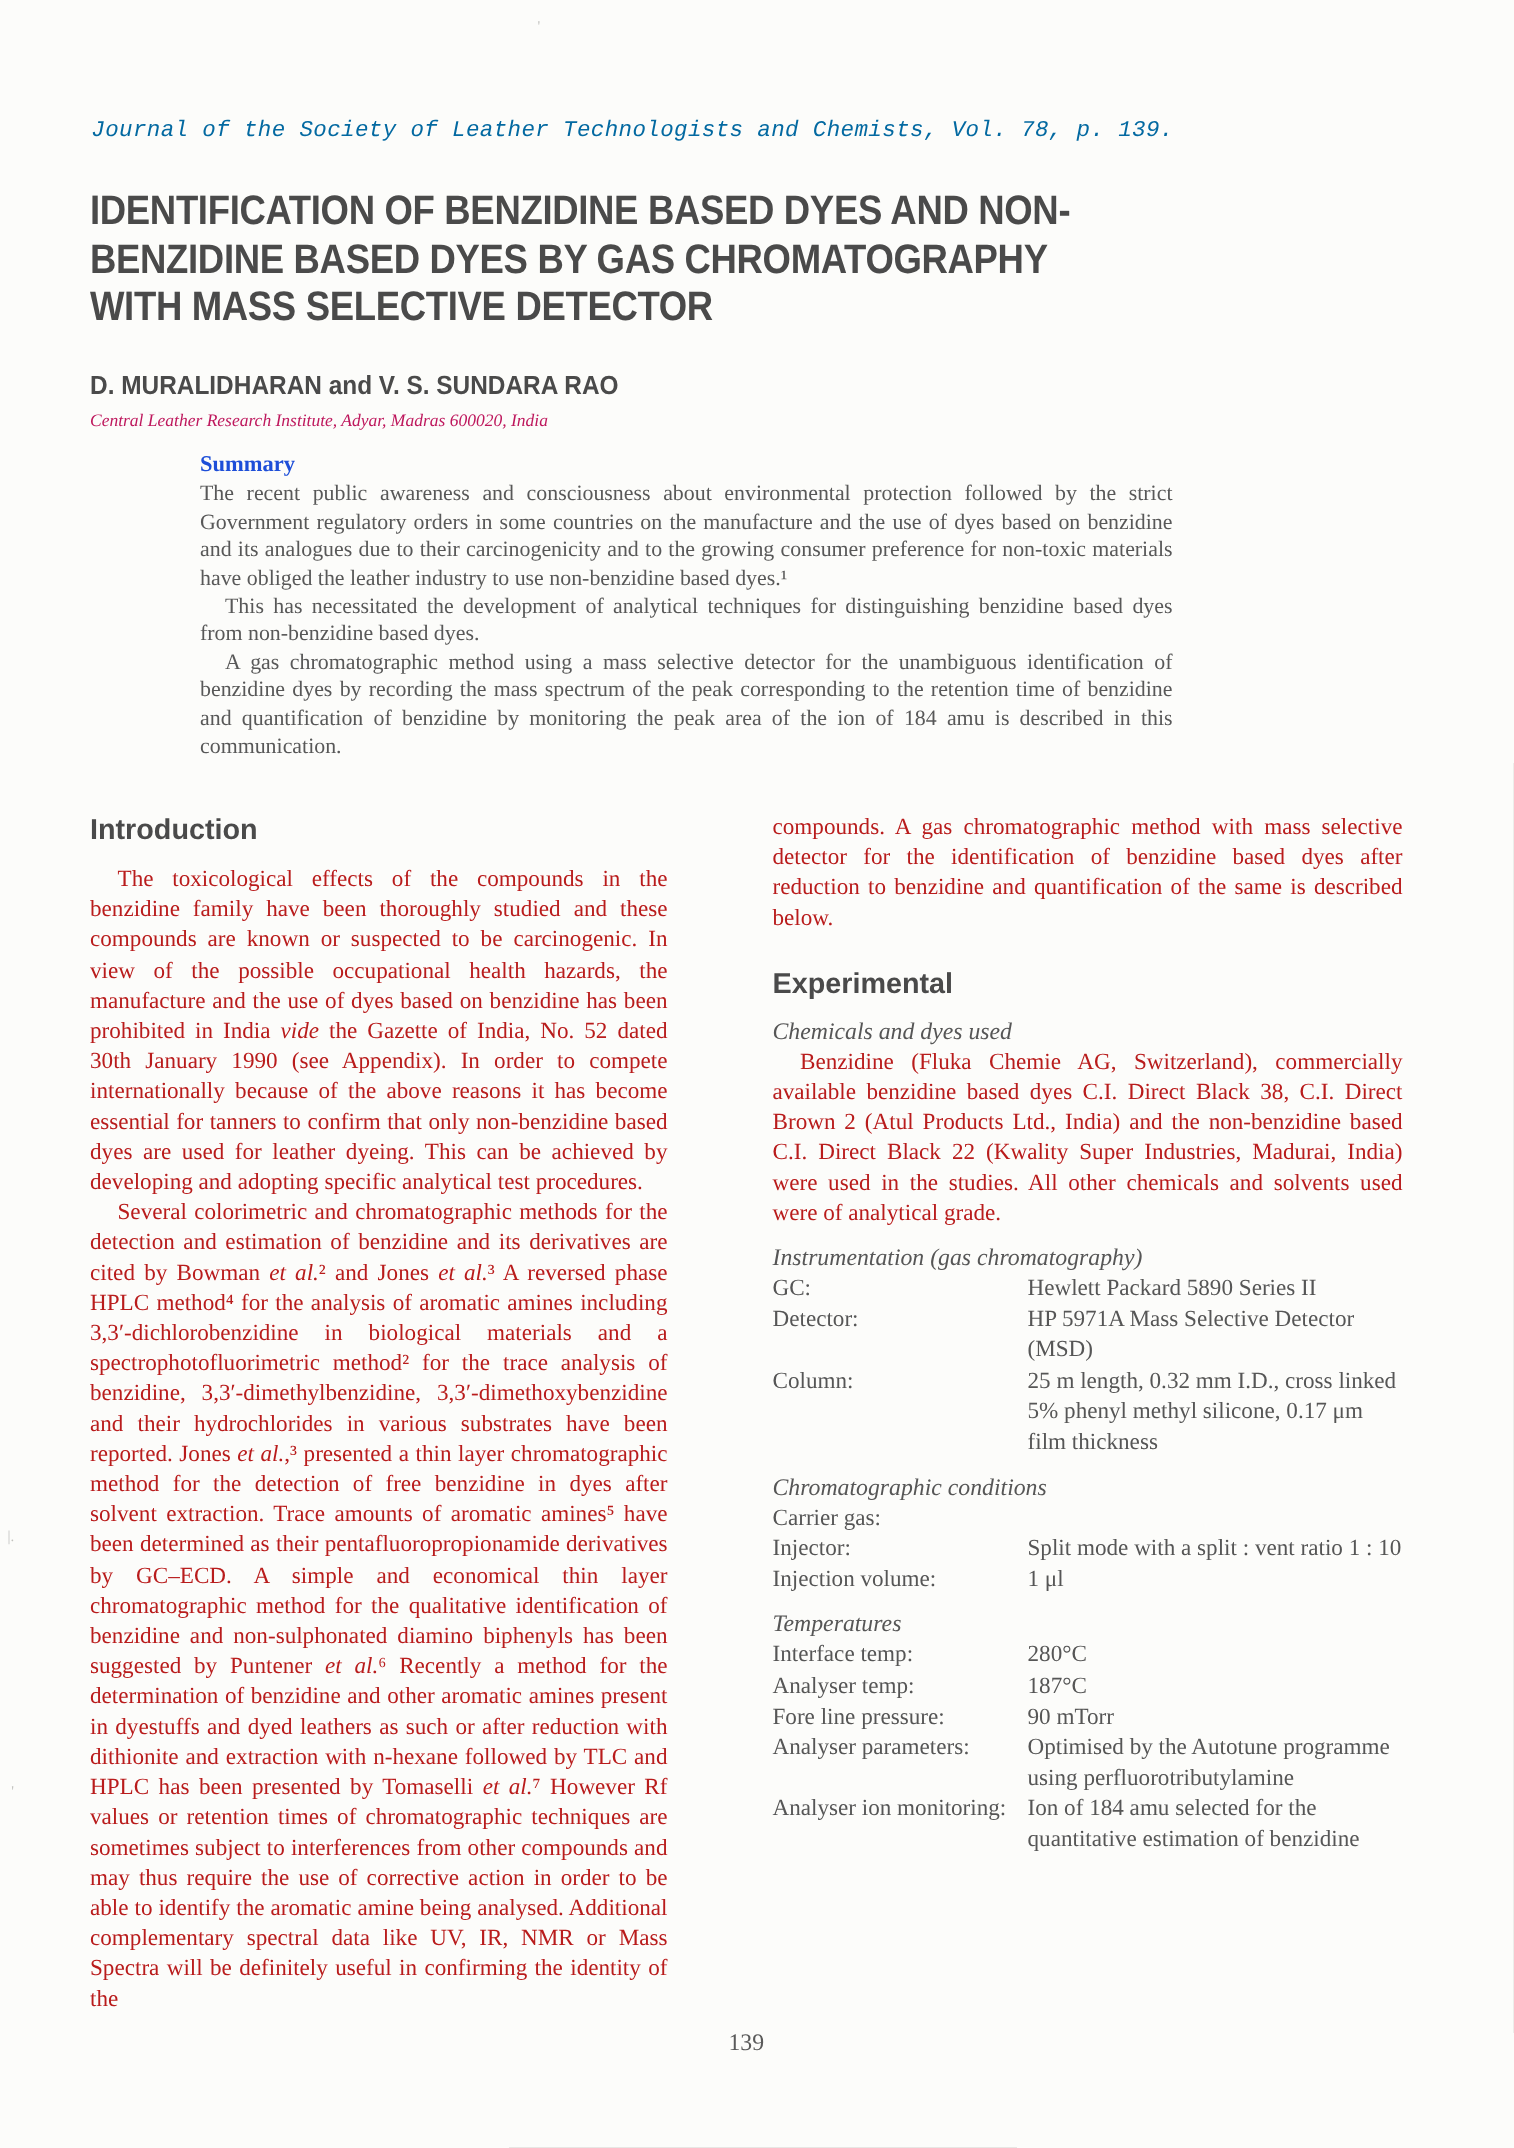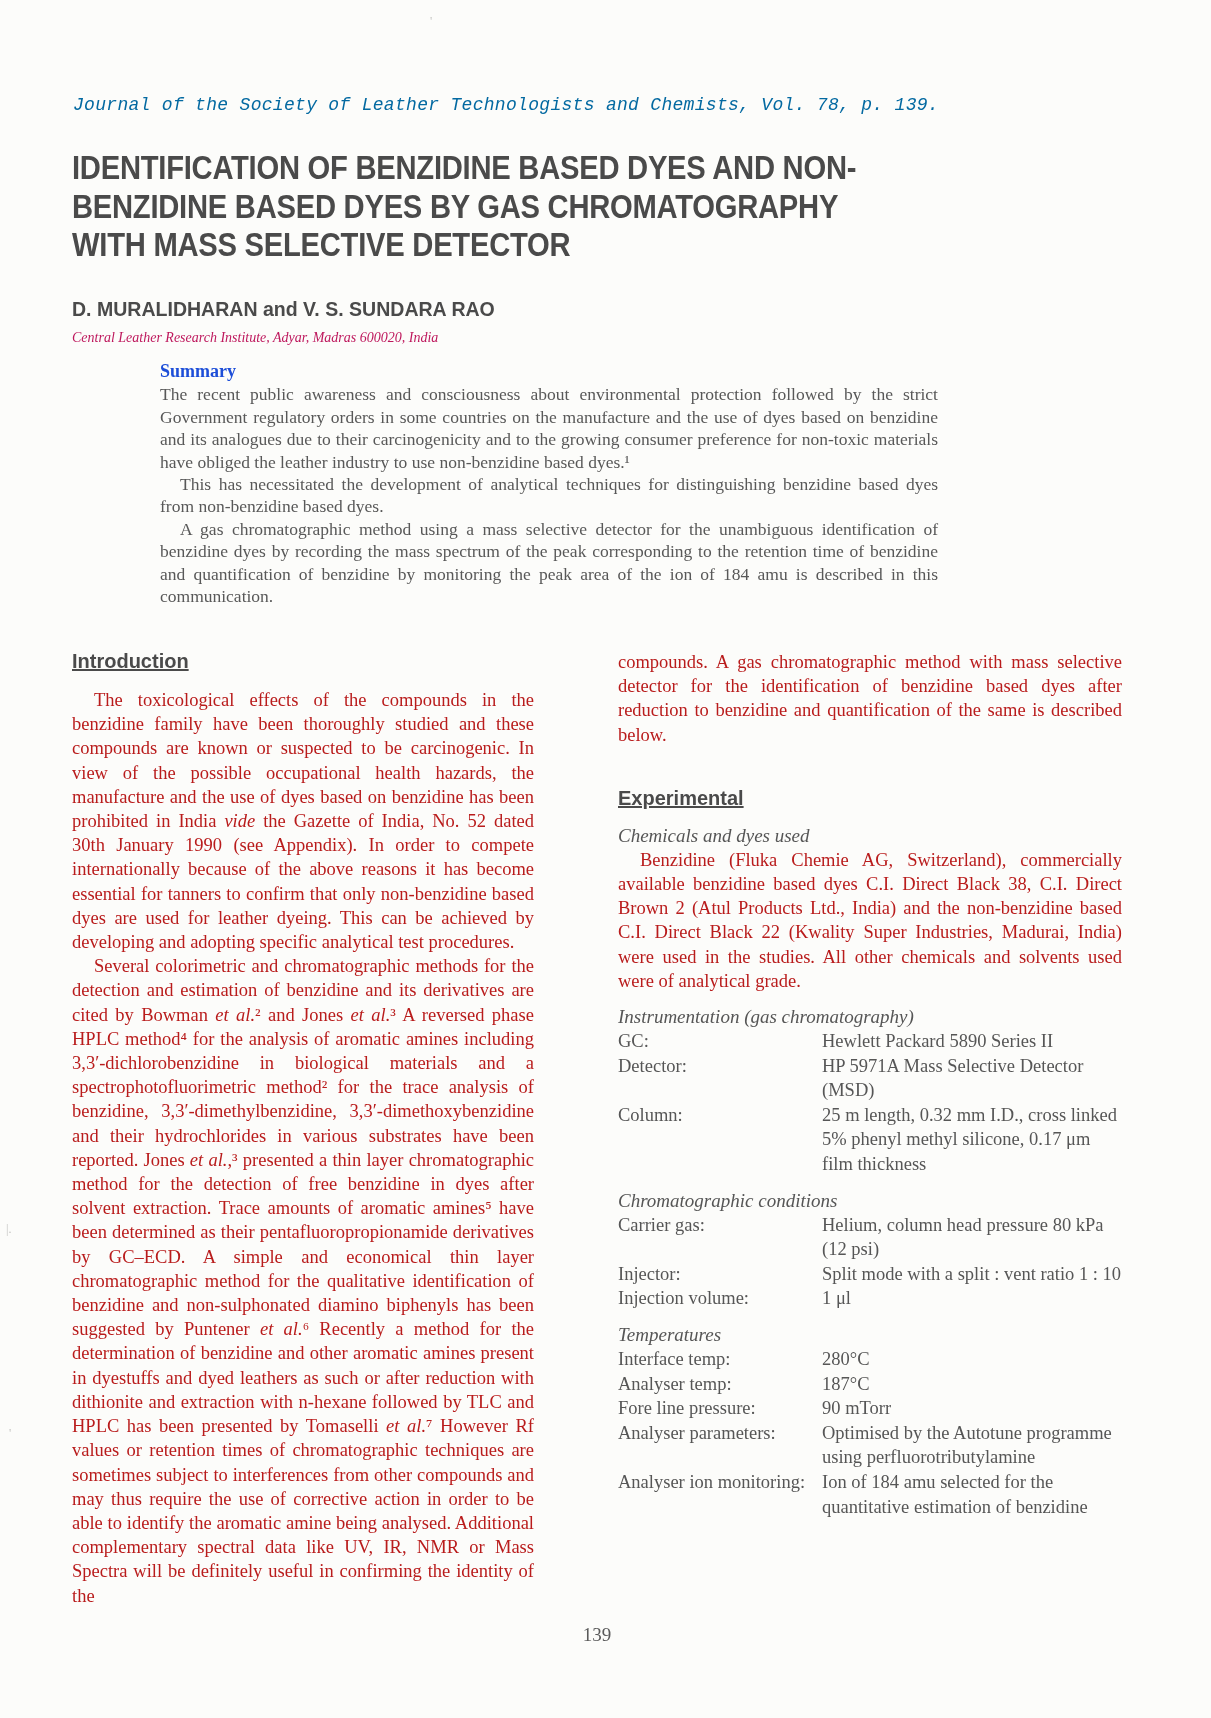--- a/index.html
+++ b/index.html
@@ -46,35 +46,35 @@
   .summary p.indent { text-indent:20px; }
   
   .columns {
     position:absolute; left:72px; top:650px; width:1050px;
     display:flex; gap:84px;
   }
   .col-left  { width:462px; flex:none; }
   .col-right { width:504px; flex:none; }
   .section-head {
     font-family:"Liberation Sans",sans-serif; font-weight:bold;
-    font-size:20px; color:#4a4a4a; margin:0 0 15px 0;text-decoration:underline;
+    font-size:23px; color:#4a4a4a; margin:0 0 15px 0;
   }
   .body-par {
     font-size:18.5px; line-height:24.2px; text-align:justify;
     margin:0; color:#b91c1c; text-indent:22px;
   }
   .body-par.noindent { text-indent:0; }
   .subhead {
     font-style:italic; font-size:19px; color:#565656;
     margin:13px 0 1px 0;
   }
   .kv { display:flex; font-size:18.5px; line-height:24.6px; }
   .kv .k { width:204px; flex:none; }
   .kv .v { flex:1; }
-  .exp-gap { margin-top:40px; }
+  .exp-gap { margin-top:26px; }
   
   .page-num {
     position:absolute; top:1624px; left:72px; width:1050px;
     text-align:center; font-size:19px; color:#5a5a5a;
   }
   
   .artifact { position:absolute; color:#9a9a96; font-size:12px; opacity:0.6; }
   i { font-style:italic; }
 </style>
 </head>
@@ -126,21 +126,20 @@
         <div class="v">HP 5971A Mass Selective Detector (MSD)</div>
       </div>
       <div class="kv">
         <div class="k">Column:</div>
         <div class="v">25 m length, 0.32 mm I.D., cross linked 5% phenyl methyl silicone, 0.17 μm film thickness</div>
       </div>
 
       <div class="subhead">Chromatographic conditions</div>
       <div class="kv">
         <div class="k">Carrier gas:</div>
-        <div class="v">Helium, column head pressure 80 kPa (12 psi)</div>
       </div>
       <div class="kv">
         <div class="k">Injector:</div>
         <div class="v">Split mode with a split : vent ratio 1 : 10</div>
       </div>
       <div class="kv">
         <div class="k">Injection volume:</div>
         <div class="v">1 μl</div>
       </div>
 

